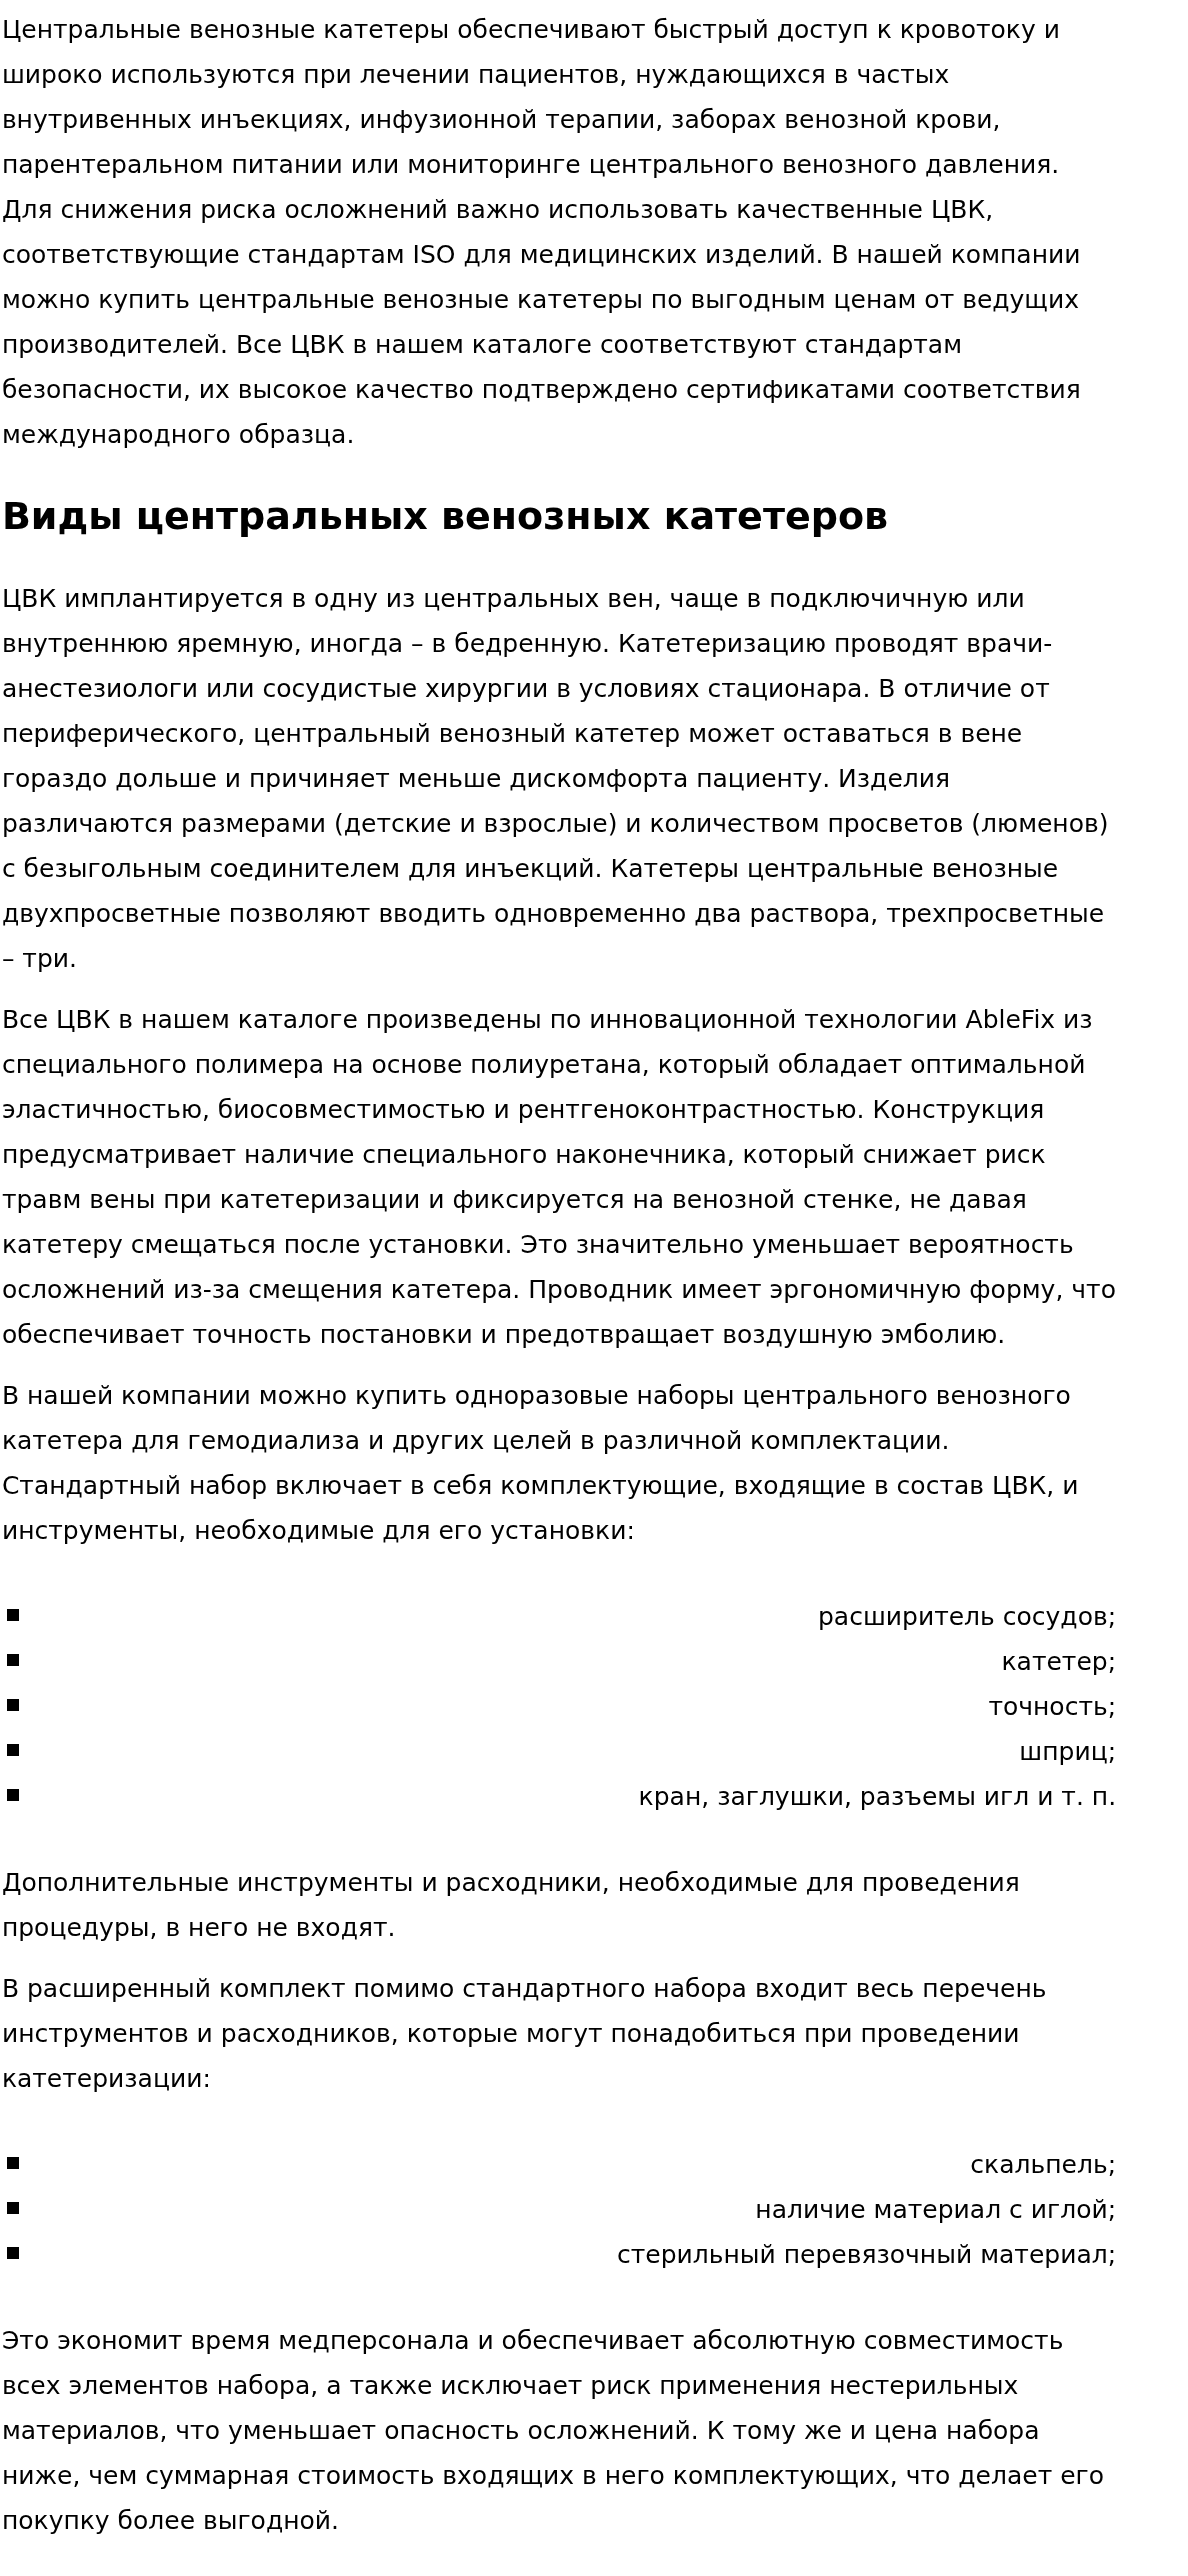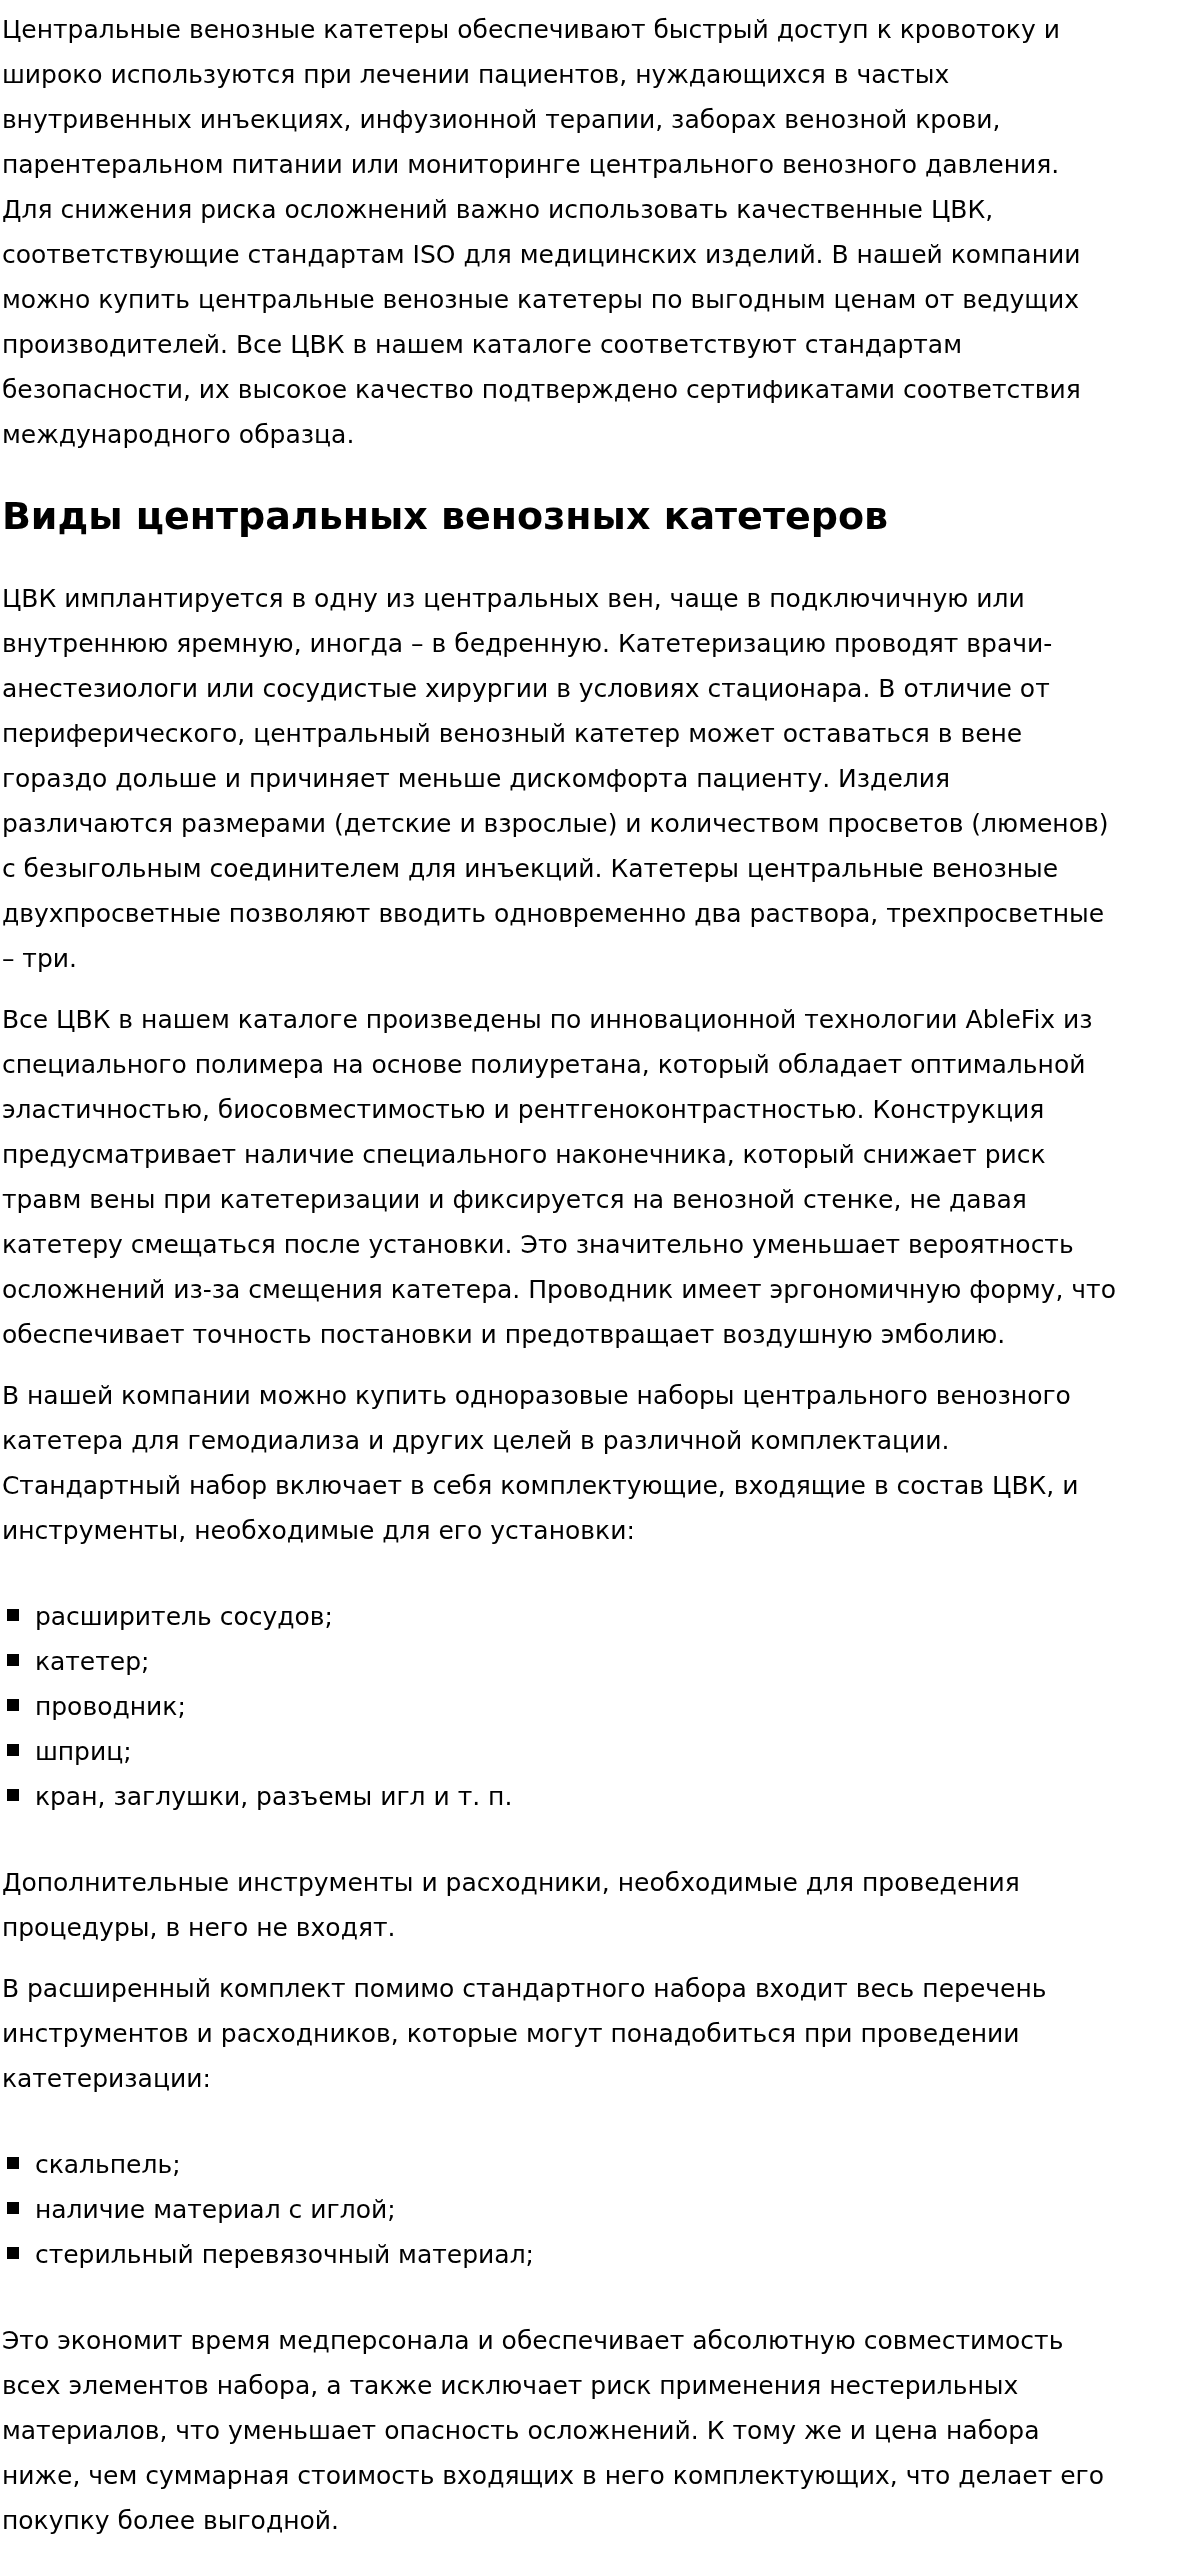--- a/index.html
+++ b/index.html
@@ -35,20 +35,21 @@
   ul.bullet-list {
     margin: 41px 0;
     padding: 0;
     list-style: none;
   }
   ul.bullet-list li {
     position: relative;
     padding-left: 33px;
     margin: 0;
     line-height: 45px;
+    text-align: right;
   }
   .square-bullet {
     position: absolute;
     left: 4.7px;
     top: 15px;
     width: 12px;
     height: 12px;
     background: #000000;
     display: block;
   }
@@ -73,21 +74,21 @@
     <li>
       <span class="square-bullet"></span>
       <span>расширитель сосудов;</span>
     </li>
     <li>
       <span class="square-bullet"></span>
       <span>катетер;</span>
     </li>
     <li>
       <span class="square-bullet"></span>
-      <span>проводник;</span>
+      <span>точность;</span>
     </li>
     <li>
       <span class="square-bullet"></span>
       <span>шприц;</span>
     </li>
     <li>
       <span class="square-bullet"></span>
       <span>кран, заглушки, разъемы игл и т. п.</span>
     </li>
   </ul>

